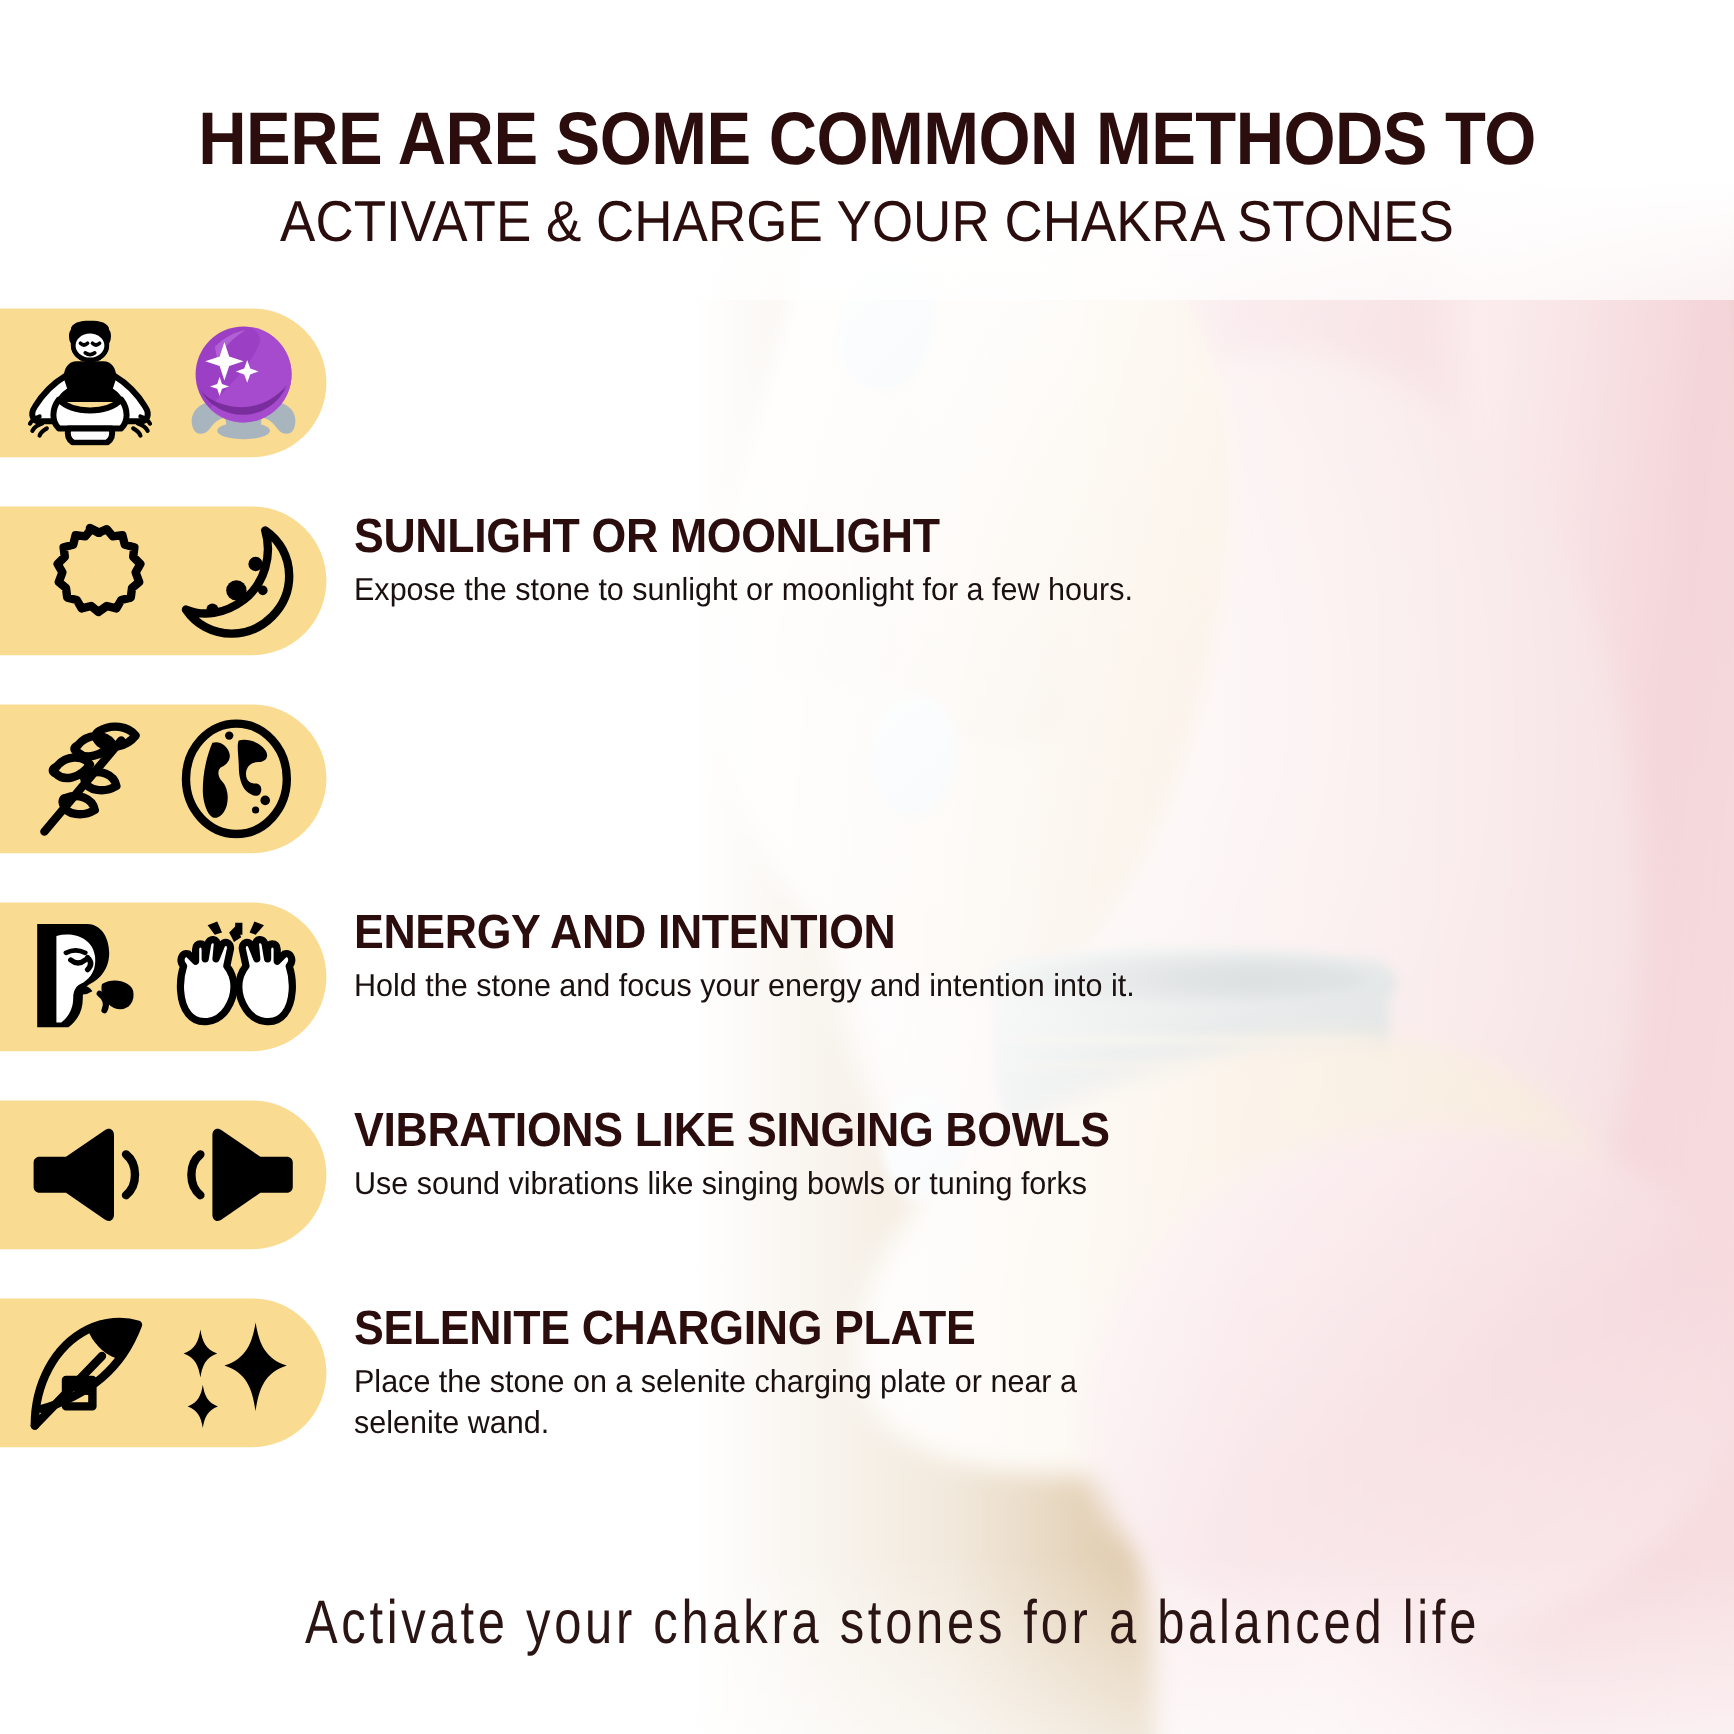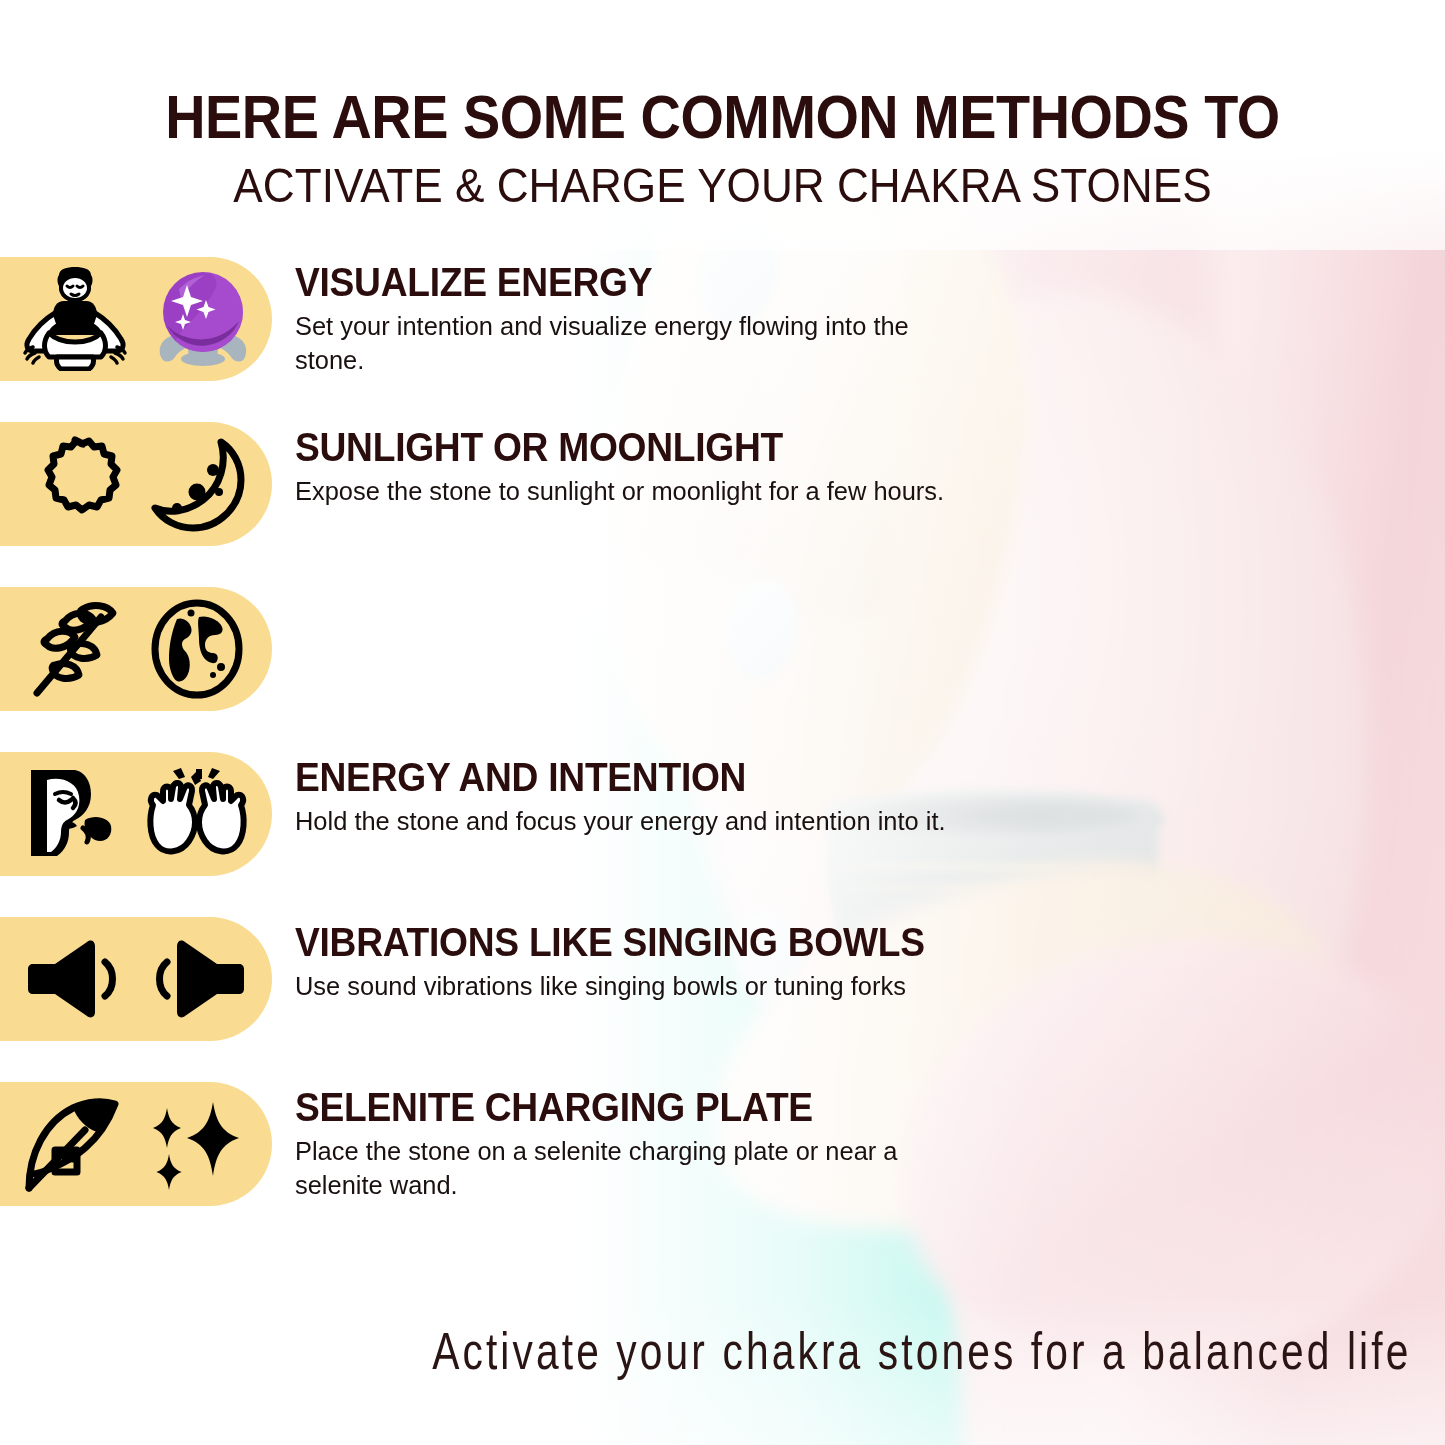--- a/index.html
+++ b/index.html
@@ -5,21 +5,21 @@
   html,body{margin:0;padding:0;}
   body{
     width:1445px;height:1445px;
     background:#ffffff;
     font-family:"Liberation Sans",sans-serif;
     overflow:hidden;
   }
   #poster{
     position:relative;
     width:1445px;height:1445px;
-    background:#5eead4;
+    background:#a16207;
     overflow:hidden;
   }
 
   
   #bg{
     position:absolute;inset:0;
     overflow:hidden;
     z-index:0;
   }
   .bgl{position:absolute;}
@@ -228,21 +228,21 @@
     transform:scaleX(.96);
     transform-origin:left center;
     margin:6px 0 0 0;
     max-width:700px;
   }
 
   .footer{
     position:absolute;
     left:0;right:0;
     top:1328px;
-    text-align:right;
+    text-align:center;
     padding-right:18px;
   }
   .footer-text{
     font-family:"Liberation Sans",sans-serif;
     font-weight:normal;
     font-size:42px;
     letter-spacing:3.2px;
     color:#2b1414;
     transform:scaleY(1.22) scaleX(.97);
     transform-origin:center;
@@ -318,24 +318,20 @@
             </g>
             <circle cx="50" cy="45" r="40" fill="#9B3FC4"></circle>
             <path d="M50 5 a40 40 0 0 1 0 80 a40 40 0 0 1 -28 -11 C30 60 52 44 62 22 C66 15 62 9 56 6Z" fill="#AF56D6" opacity=".55"></path>
             <path d="M14 58 a40 40 0 0 0 72 -4 C74 68 58 74 42 72 C30 70 20 66 14 58Z" fill="#6F2690" opacity=".8"></path>
             <path d="M26 22 C34 14 42 10 52 8 C42 14 34 22 28 32Z" fill="#C884E6" opacity=".5"></path>
             <path d="M34 18 l4 12 l12 4 l-12 4 l-4 12 l-4 -12 l-12 -4 l12 -4Z" fill="#fff"></path>
             <path d="M53 33 l2.5 7 l7 2.5 l-7 2.5 l-2.5 7 l-2.5 -7 l-7 -2.5 l7 -2.5Z" fill="#fff"></path>
             <path d="M30 47 l2 6 l6 2 l-6 2 l-2 6 l-2 -6 l-6 -2 l6 -2Z" fill="#fff"></path>
           </svg>
         </div>
-        <div class="txt">
-          <div class="row-title">VISUALIZE ENERGY</div>
-          <div class="row-desc">Set your intention and visualize energy flowing into the stone.</div>
-        </div>
       </div>
 
       <div class="row">
         <div class="pill">
           <svg class="ico" width="100" height="100" viewBox="0 0 100 100">
             <path d="M50 6
               l7 4 l7 -3 l5 6 l8 -1 l2 8 l8 2 l-1 8 l6 6 l-4 7 l3 8 l-6 5 l-1 8 l-8 2 l-4 7 l-8 -2 l-7 5 l-6 -5 l-8 2 l-4 -7 l-8 -2 l-1 -8 l-6 -5 l3 -8 l-4 -7 l6 -6 l-1 -8 l8 -2 l2 -8 l8 1 l5 -6 l7 3Z" fill="none" stroke="#000" stroke-width="7" stroke-linejoin="round"></path>
           </svg>
           <svg class="ico" width="100" height="100" viewBox="0 0 100 100">
             <path d="M74 8 C86 16 94 30 94 46 C94 72 72 94 46 94 C30 94 16 86 8 74 C22 80 40 78 56 66 C74 52 80 28 74 8Z" fill="none" stroke="#000" stroke-width="7" stroke-linejoin="round"></path>

